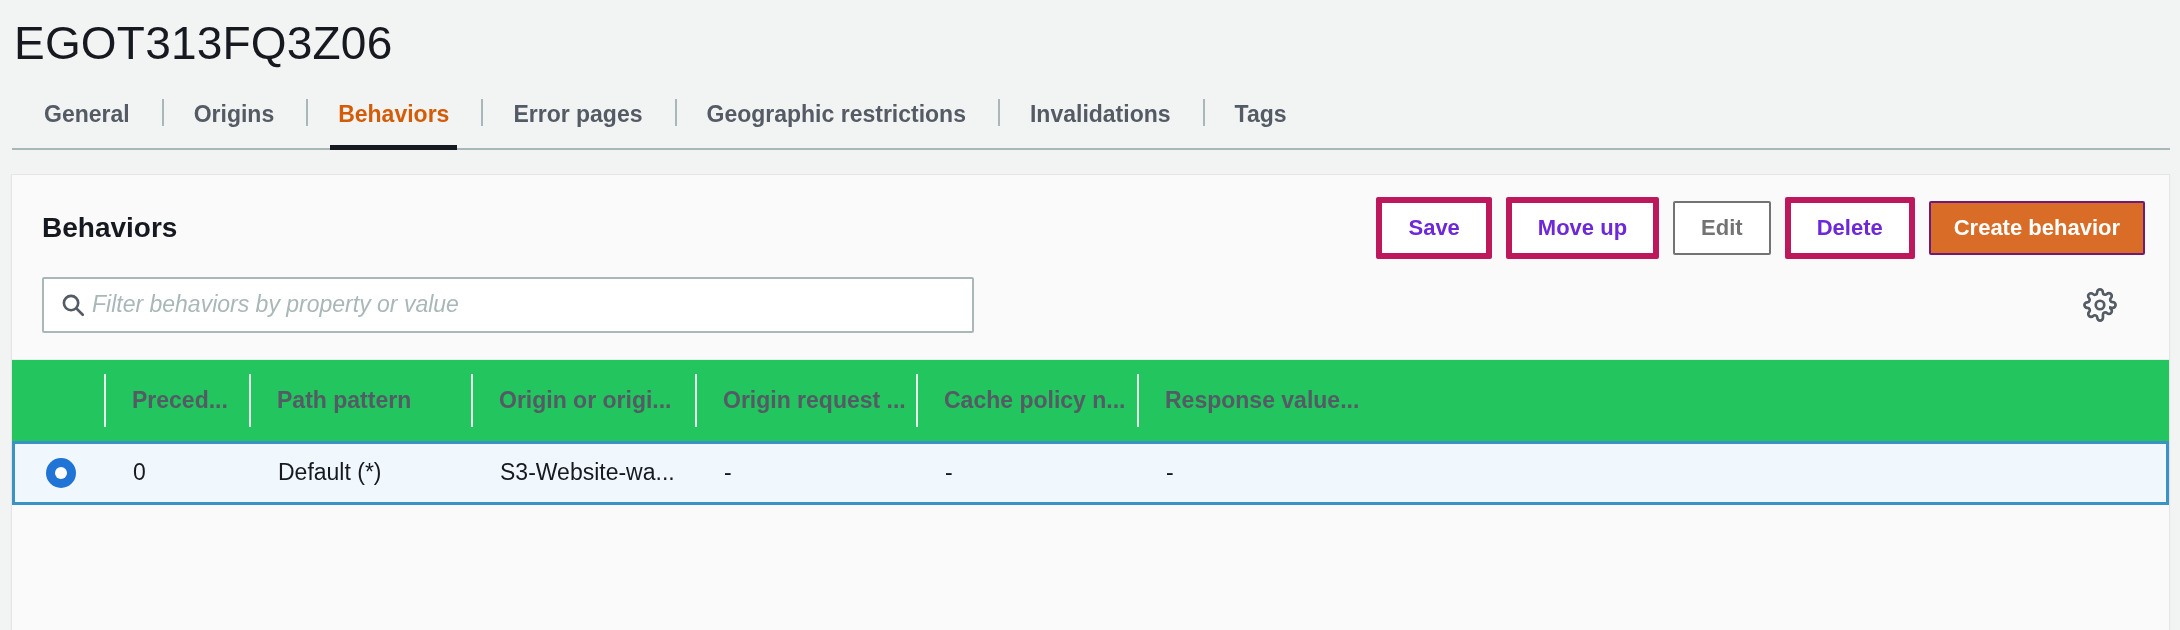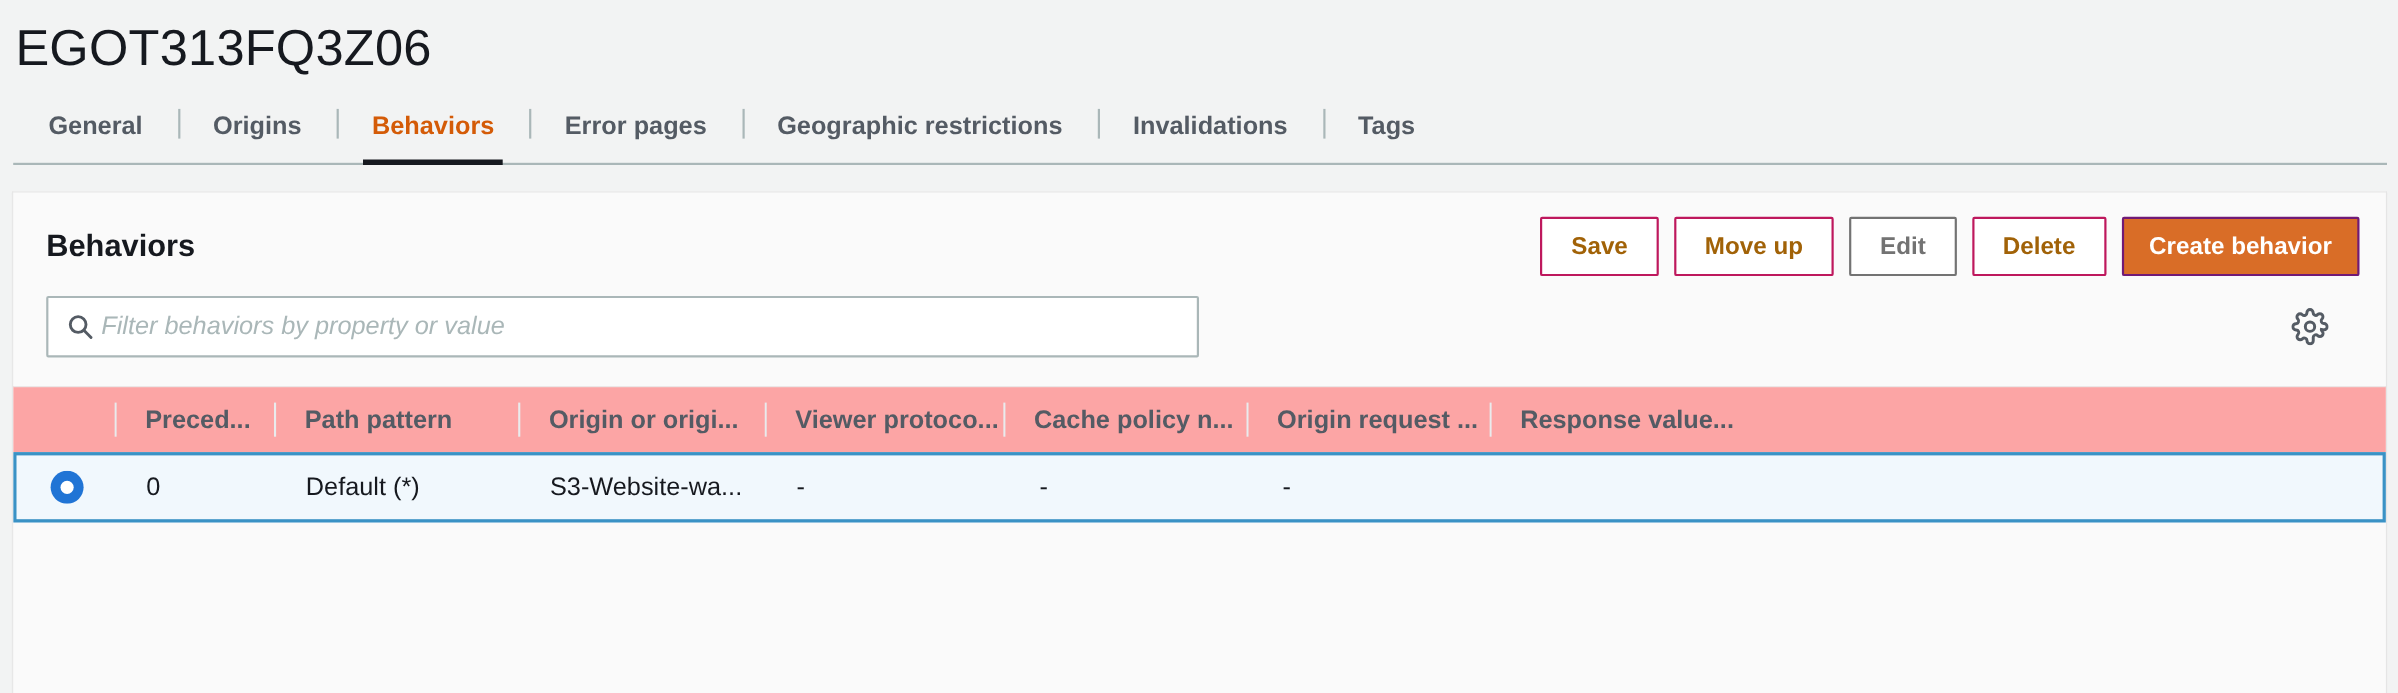--- a/index.html
+++ b/index.html
@@ -110,40 +110,40 @@
     background: #ffffff;
     cursor: pointer;
     white-space: nowrap;
     line-height: 1.25;
   }
   .btn-normal {
     border: 2px solid #737373;
     color: #737373;
   }
   .btn-disabled {
-    border: 2px solid #be185d;
-    color: #a16207;
+    border: 6px solid #be185d;
+    color: #6d28d9;
     cursor: default;
   }
   .btn-primary {
     border: 2px solid #701a75;
     background: #d96d27;
     color: #ffffff;
     padding: 11px 23px;
   }
 
   
   .filter-row {
     display: flex;
     align-items: center;
     padding: 18px 24px 26px 30px;
   }
   .search-box {
     position: relative;
-    width: 1048px;
+    width: 932px;
     height: 56px;
     background: #ffffff;
     border: 2px solid #aab7b8;
     border-radius: 2px;
     display: flex;
     align-items: center;
   }
   .search-icon {
     margin: 0 6px 0 16px;
     flex: 0 0 auto;
@@ -171,22 +171,22 @@
     align-items: center;
     cursor: pointer;
   }
 
   
   .table { width: 100%; }
   .thead {
     display: flex;
     align-items: stretch;
     border-top: 1px solid #eaeded;
-    background: #fca5a5;
-    height: 60px;
+    background: #22c55e;
+    height: 82px;
   }
   .th {
     display: flex;
     align-items: center;
     position: relative;
     font-size: 23px;
     font-weight: bold;
     color: #545b64;
     white-space: nowrap;
     overflow: hidden;
@@ -319,28 +319,25 @@
         <div class="th c-sel"></div>
         <div class="th c-0">
             <span>Preced...</span>
           </div>
         <div class="th c-1">
             <span>Path pattern</span>
           </div>
         <div class="th c-2">
             <span>Origin or origi...</span>
           </div>
-        <div class="th c-3">
-            <span>Viewer protoco...</span>
+        <div class="th c-5">
+            <span>Origin request ...</span>
           </div>
         <div class="th c-4">
             <span>Cache policy n...</span>
-          </div>
-        <div class="th c-5">
-            <span>Origin request ...</span>
           </div>
         <div class="th c-6">
             <span>Response value...</span>
           </div>
       </div>
 
       <div class="trow">
         <div class="td c-sel">
           <div class="radio"></div>
         </div>

